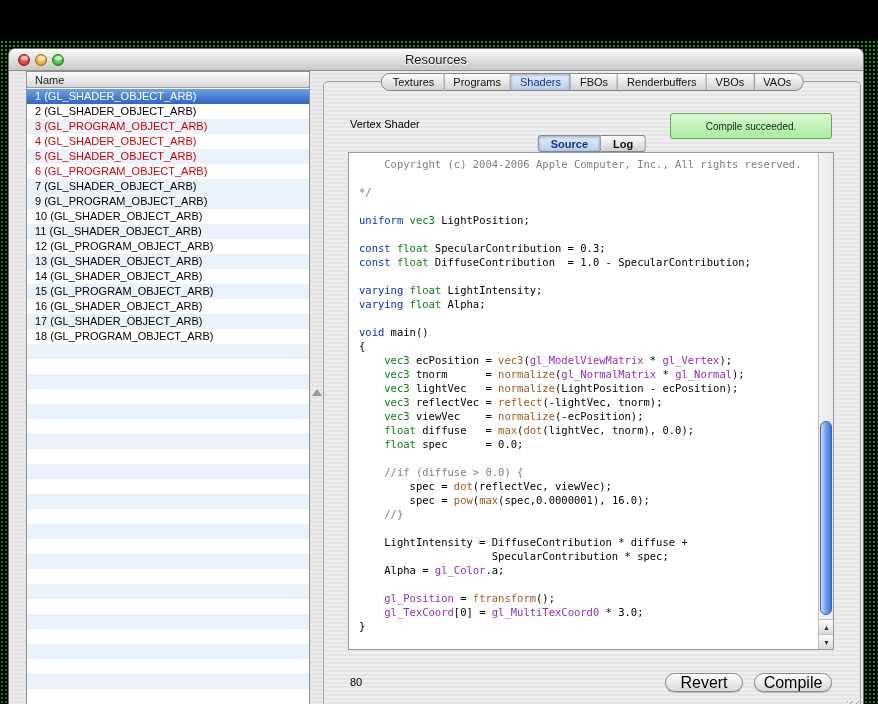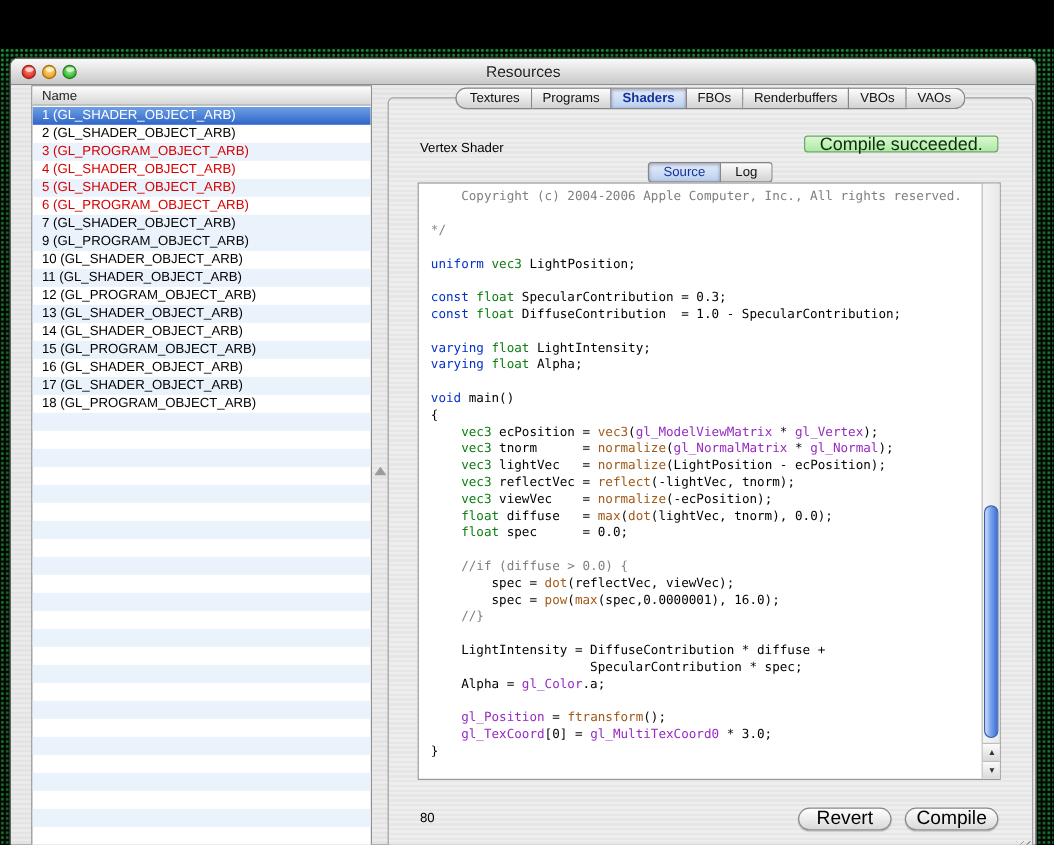--- a/index.html
+++ b/index.html
@@ -44,28 +44,28 @@
   
   .panel{position:absolute;left:314px;top:32px;width:538px;height:634px;
     border:1px solid #a1a1a1;border-radius:5px;
     background:repeating-linear-gradient(0deg,#eeeeee 0 2px,#e6e6e6 2px 4px);padding-left:27px;}
 
   .tabs{position:absolute;top:-9px;left:50%;transform:translateX(-50%);display:flex;}
   .tab{font-size:11px;height:18px;line-height:15px;padding:1px 9px;color:#111;
     background:linear-gradient(#fdfdfd,#d2d2d2);border:1px solid #878787;border-left:none;cursor:default;}
   .tab:first-child{border-left:1px solid #878787;border-radius:9px 0 0 9px;padding-left:11px;}
   .tab:last-child{border-radius:0 9px 9px 0;padding-right:11px;}
-  .tab.active{background:linear-gradient(#e7effb,#b9cfee);color:#15329a;box-shadow:inset 0 1px 3px rgba(0,0,60,.35);font-weight:bold;}
+  .tab.active{background:linear-gradient(#e7effb,#b9cfee);color:#15329a;box-shadow:inset 0 1px 3px rgba(0,0,60,.35);}
 
   .type-label{position:absolute;left:26px;top:36px;font-size:11px;color:#000;}
-  .badge{position:absolute;left:346px;top:31px;width:162px;height:14px;border-radius:3px;
+  .badge{position:absolute;left:346px;top:31px;width:162px;height:26px;border-radius:3px;
     background:linear-gradient(var(--status-green-top,#d9f8d0),var(--status-green-bottom,#aeeaa4));
-    border:1px solid #67a95f;font-size:15px;color:#0d2d0d;display:flex;align-items:center;justify-content:center;}
-
-  .subtabs{position:absolute;top:53px;left:50%;transform:translateX(-50%);display:flex;}
+    border:1px solid #67a95f;font-size:10px;color:#0d2d0d;display:flex;align-items:center;justify-content:center;}
+
+  .subtabs{position:absolute;top:53px;left:50%;transform:translateX(-50%);display:flex;font-weight:bold;}
   .subtab{font-size:11px;height:17px;line-height:15px;padding:1px 12px;color:#111;
     background:linear-gradient(#fdfdfd,#d2d2d2);border:1px solid #878787;border-left:none;}
   .subtab:first-child{border-left:1px solid #878787;border-radius:3px 0 0 3px;}
   .subtab:last-child{border-radius:0 3px 3px 0;}
   .subtab.active{background:linear-gradient(#e7effb,#b9cfee);color:#15329a;box-shadow:inset 0 1px 3px rgba(0,0,60,.35);}
 
   .codebox{position:absolute;left:24px;top:70px;width:486px;height:498px;background:#fff;border:1px solid #989898;overflow:hidden;}
   .code{position:absolute;left:0;top:0;right:15px;bottom:0;padding:4px 0 0 10px;overflow:hidden;}
   .cl{min-height:14px;height:14px;white-space:pre;font:10.5px/14px "DejaVu Sans Mono", monospace;color:#000;}
   .cl .p{color:#000;}

